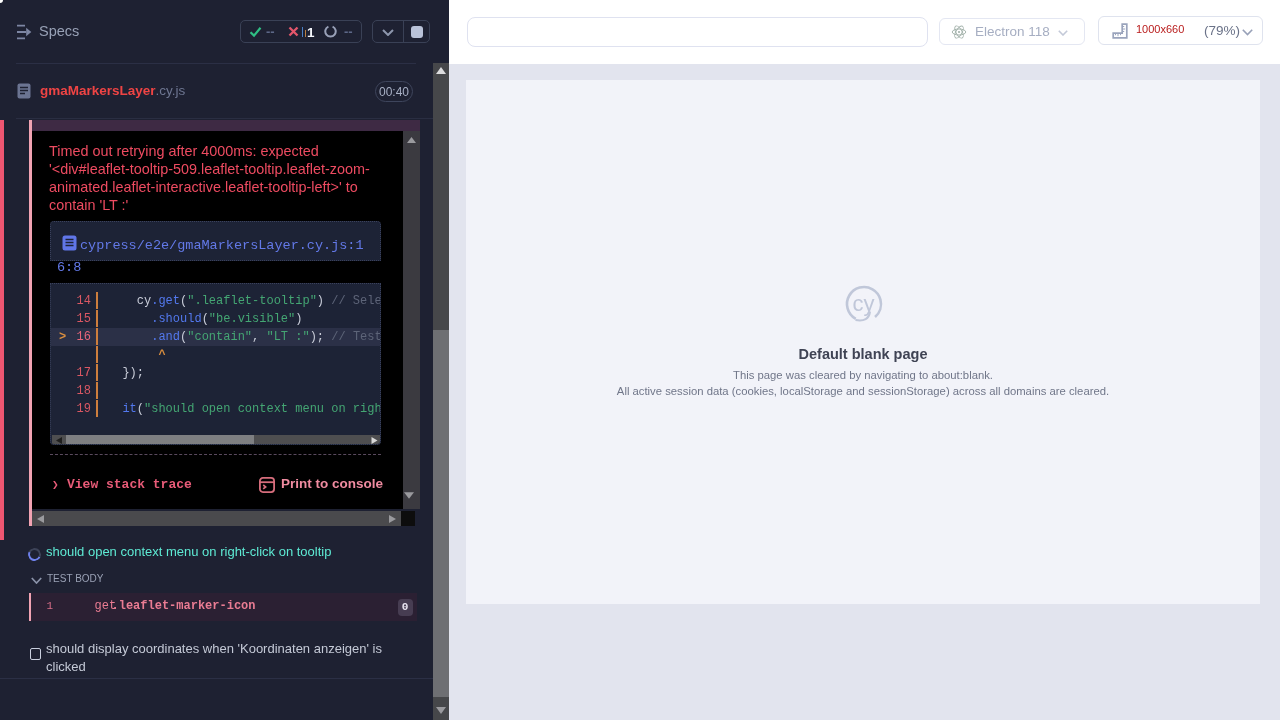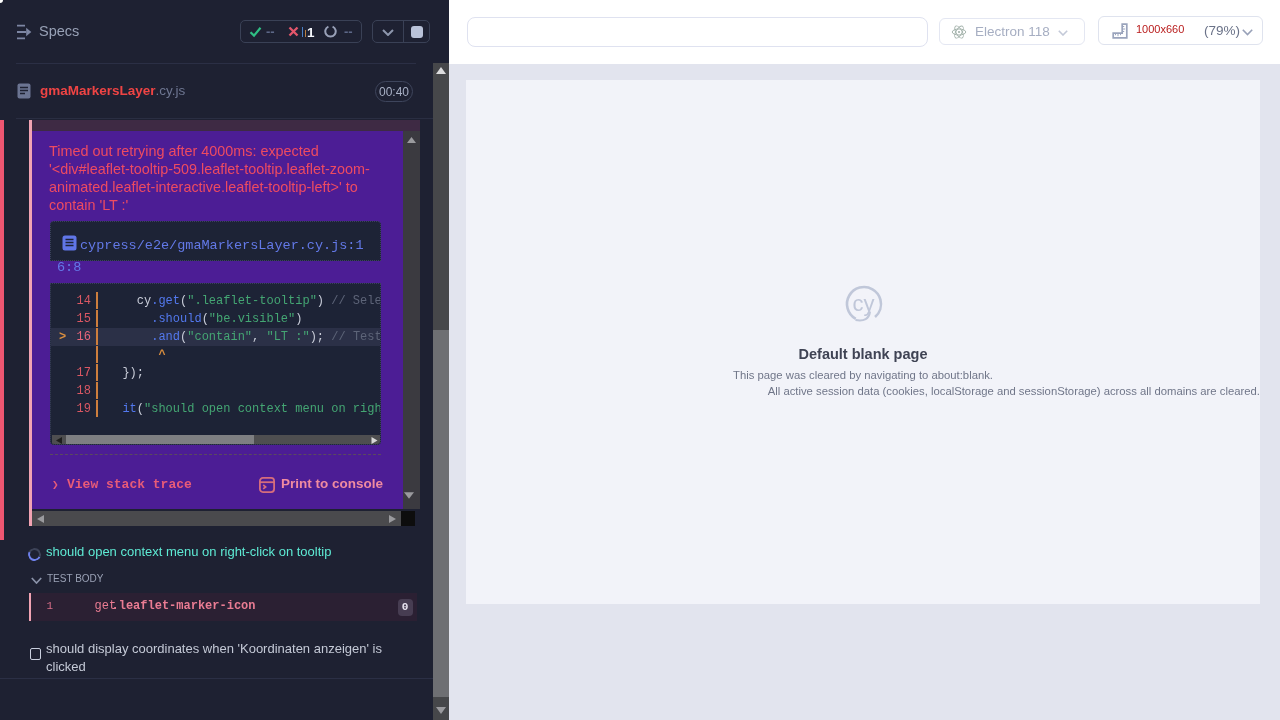--- a/index.html
+++ b/index.html
@@ -68,21 +68,21 @@
 
   <div class="abs" style="left:403px;top:131px;width:17px;height:378px;background:#3b3a40;">
     <svg class="abs" style="left:4px;top:6px;" width="9" height="6" viewBox="0 0 9 6">
         <path fill="#9a9a9e" d="M4.5 0 9 6H0z"></path>
       </svg>
     <svg class="abs" style="left:0.5px;top:361px;" width="10" height="7" viewBox="0 0 9 6">
         <path fill="#9a9a9e" d="M0 0h9L4.5 6z"></path>
       </svg>
   </div>
 
-  <div class="abs" style="left:31.5px;top:131px;width:371.5px;height:378px;background:#4c1d95;">
+  <div class="abs" style="left:31.5px;top:131px;width:371.5px;height:378px;background:#000000;">
 
     <div class="abs" style="left:17.5px;top:11px;width:345px;font-size:14.4px;line-height:18px;color:#ee4b61;">
       Timed out retrying after 4000ms: expected<br>
       '&lt;div#leaflet-tooltip-509.leaflet-tooltip.leaflet-zoom-<br>
       animated.leaflet-interactive.leaflet-tooltip-left&gt;' to<br>
       contain 'LT :'
     </div>
 
     <div class="abs" style="left:18.5px;top:90px;width:331px;height:40px;background:#1d2336;border:1px dotted #3a415c;border-radius:4px 4px 0 0;">
       <svg class="abs" style="left:11px;top:13px;" width="15" height="16" viewBox="0 0 15 16">
@@ -204,21 +204,21 @@
 </div>
 
 <div class="abs" style="left:466px;top:80px;width:794px;height:524px;background:#f2f3f9;">
   <svg class="abs" style="left:376px;top:202px;" width="48" height="48" viewBox="0 0 48 48">
     <circle cx="22" cy="22" r="17" fill="none" stroke="#c0c7d9" stroke-width="2.6" stroke-dasharray="19 20.5 67.3" transform="rotate(-15 22 22)"></circle>
     <text x="21.5" y="29" text-anchor="middle" font-family="Liberation Sans, sans-serif" font-size="22" fill="#c0c7d9">cy</text>
     <path d="M28 29.5 Q26.5 40.5 13.5 38" fill="none" stroke="#c0c7d9" stroke-width="2.1"></path>
   </svg>
   <div class="abs" style="left:0;top:266px;width:794px;text-align:center;font-size:14.5px;font-weight:bold;color:#3f4354;">Default blank page</div>
   <div class="abs" style="left:0;top:289px;width:794px;text-align:center;font-size:11.3px;color:#707689;">This page was cleared by navigating to about:blank.</div>
-  <div class="abs" style="left:0;top:305px;width:794px;text-align:right;font-size:11.3px;color:#707689;">All active session data (cookies, localStorage and sessionStorage) across all domains are cleared.</div>
+  <div class="abs" style="left:0;top:305px;width:794px;text-align:center;font-size:11.3px;color:#707689;">All active session data (cookies, localStorage and sessionStorage) across all domains are cleared.</div>
 </div>
 
 <div class="abs" style="left:0;top:0;width:3px;height:3px;background:#fff;border-bottom-right-radius:3px;"></div>
 
 <style>
   .crow { display:flex; height:18px; white-space:pre; position:relative; }
   .crow .ln { width:40px; text-align:right; color:#d95763; flex:0 0 40px; }
   .crow .pipe { width:2px; flex:0 0 2px; height:16.5px; background:#cd7e3d; margin-left:4.5px; margin-right:10.5px; display:inline-block; }
   .crow .cd { color:#c8ccd8; }
   .crow.hl { background:#2b3047; }

